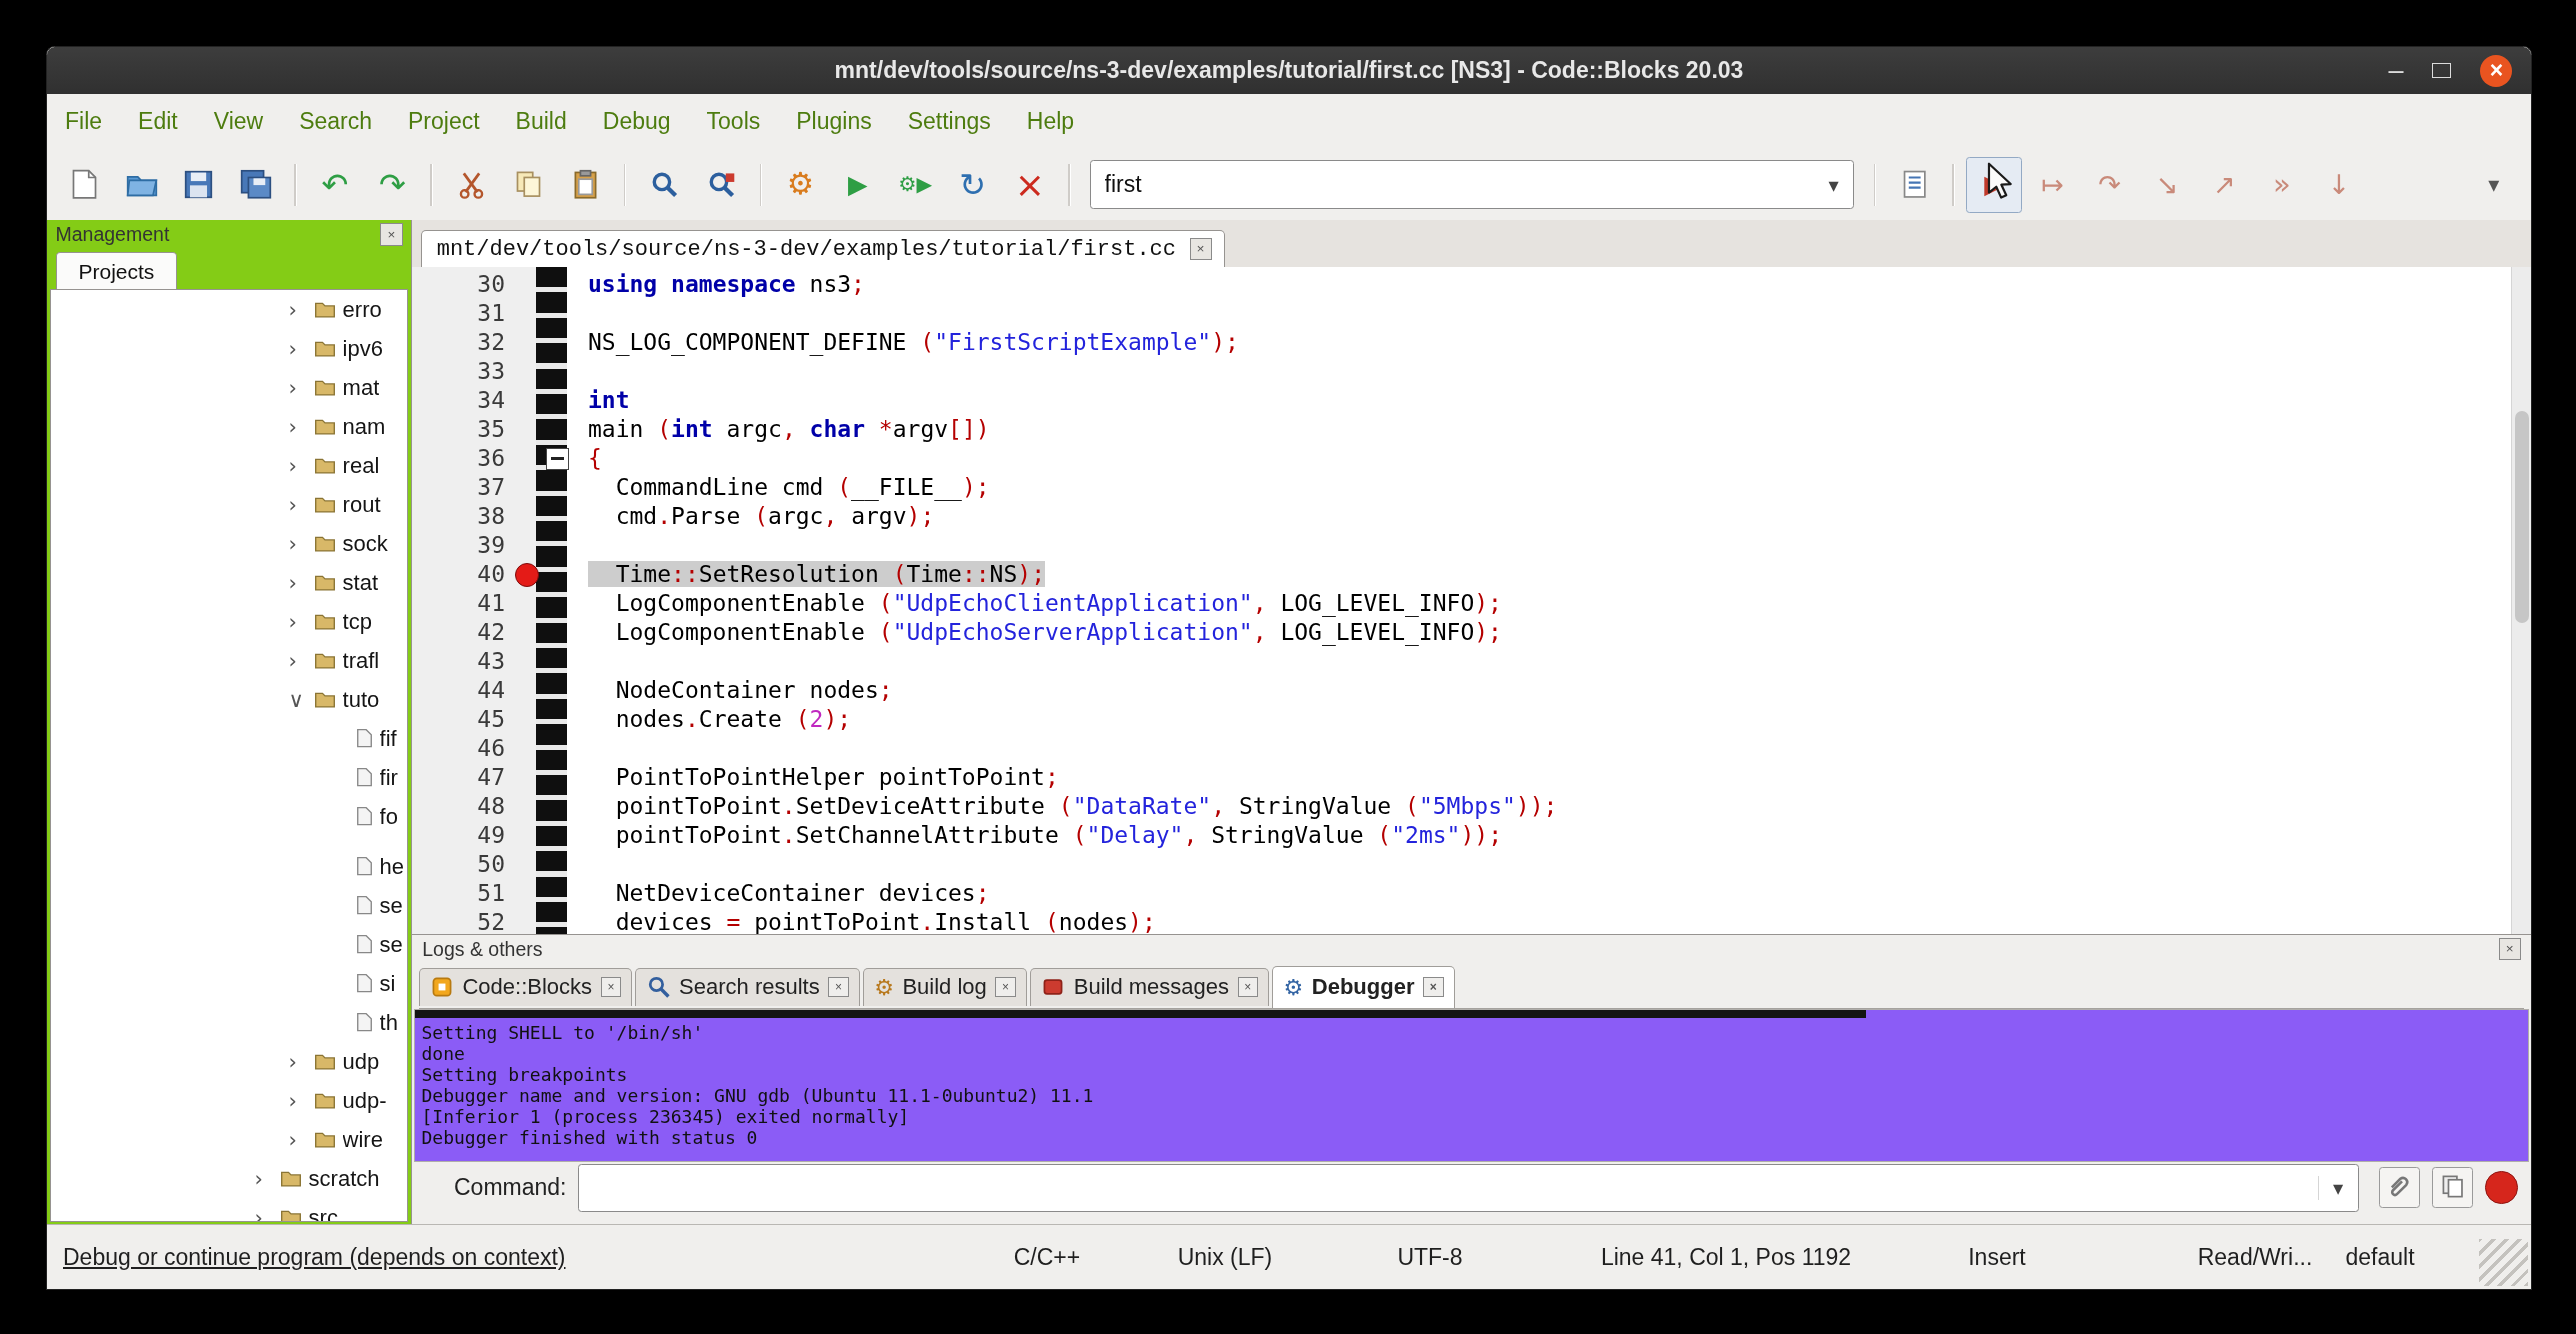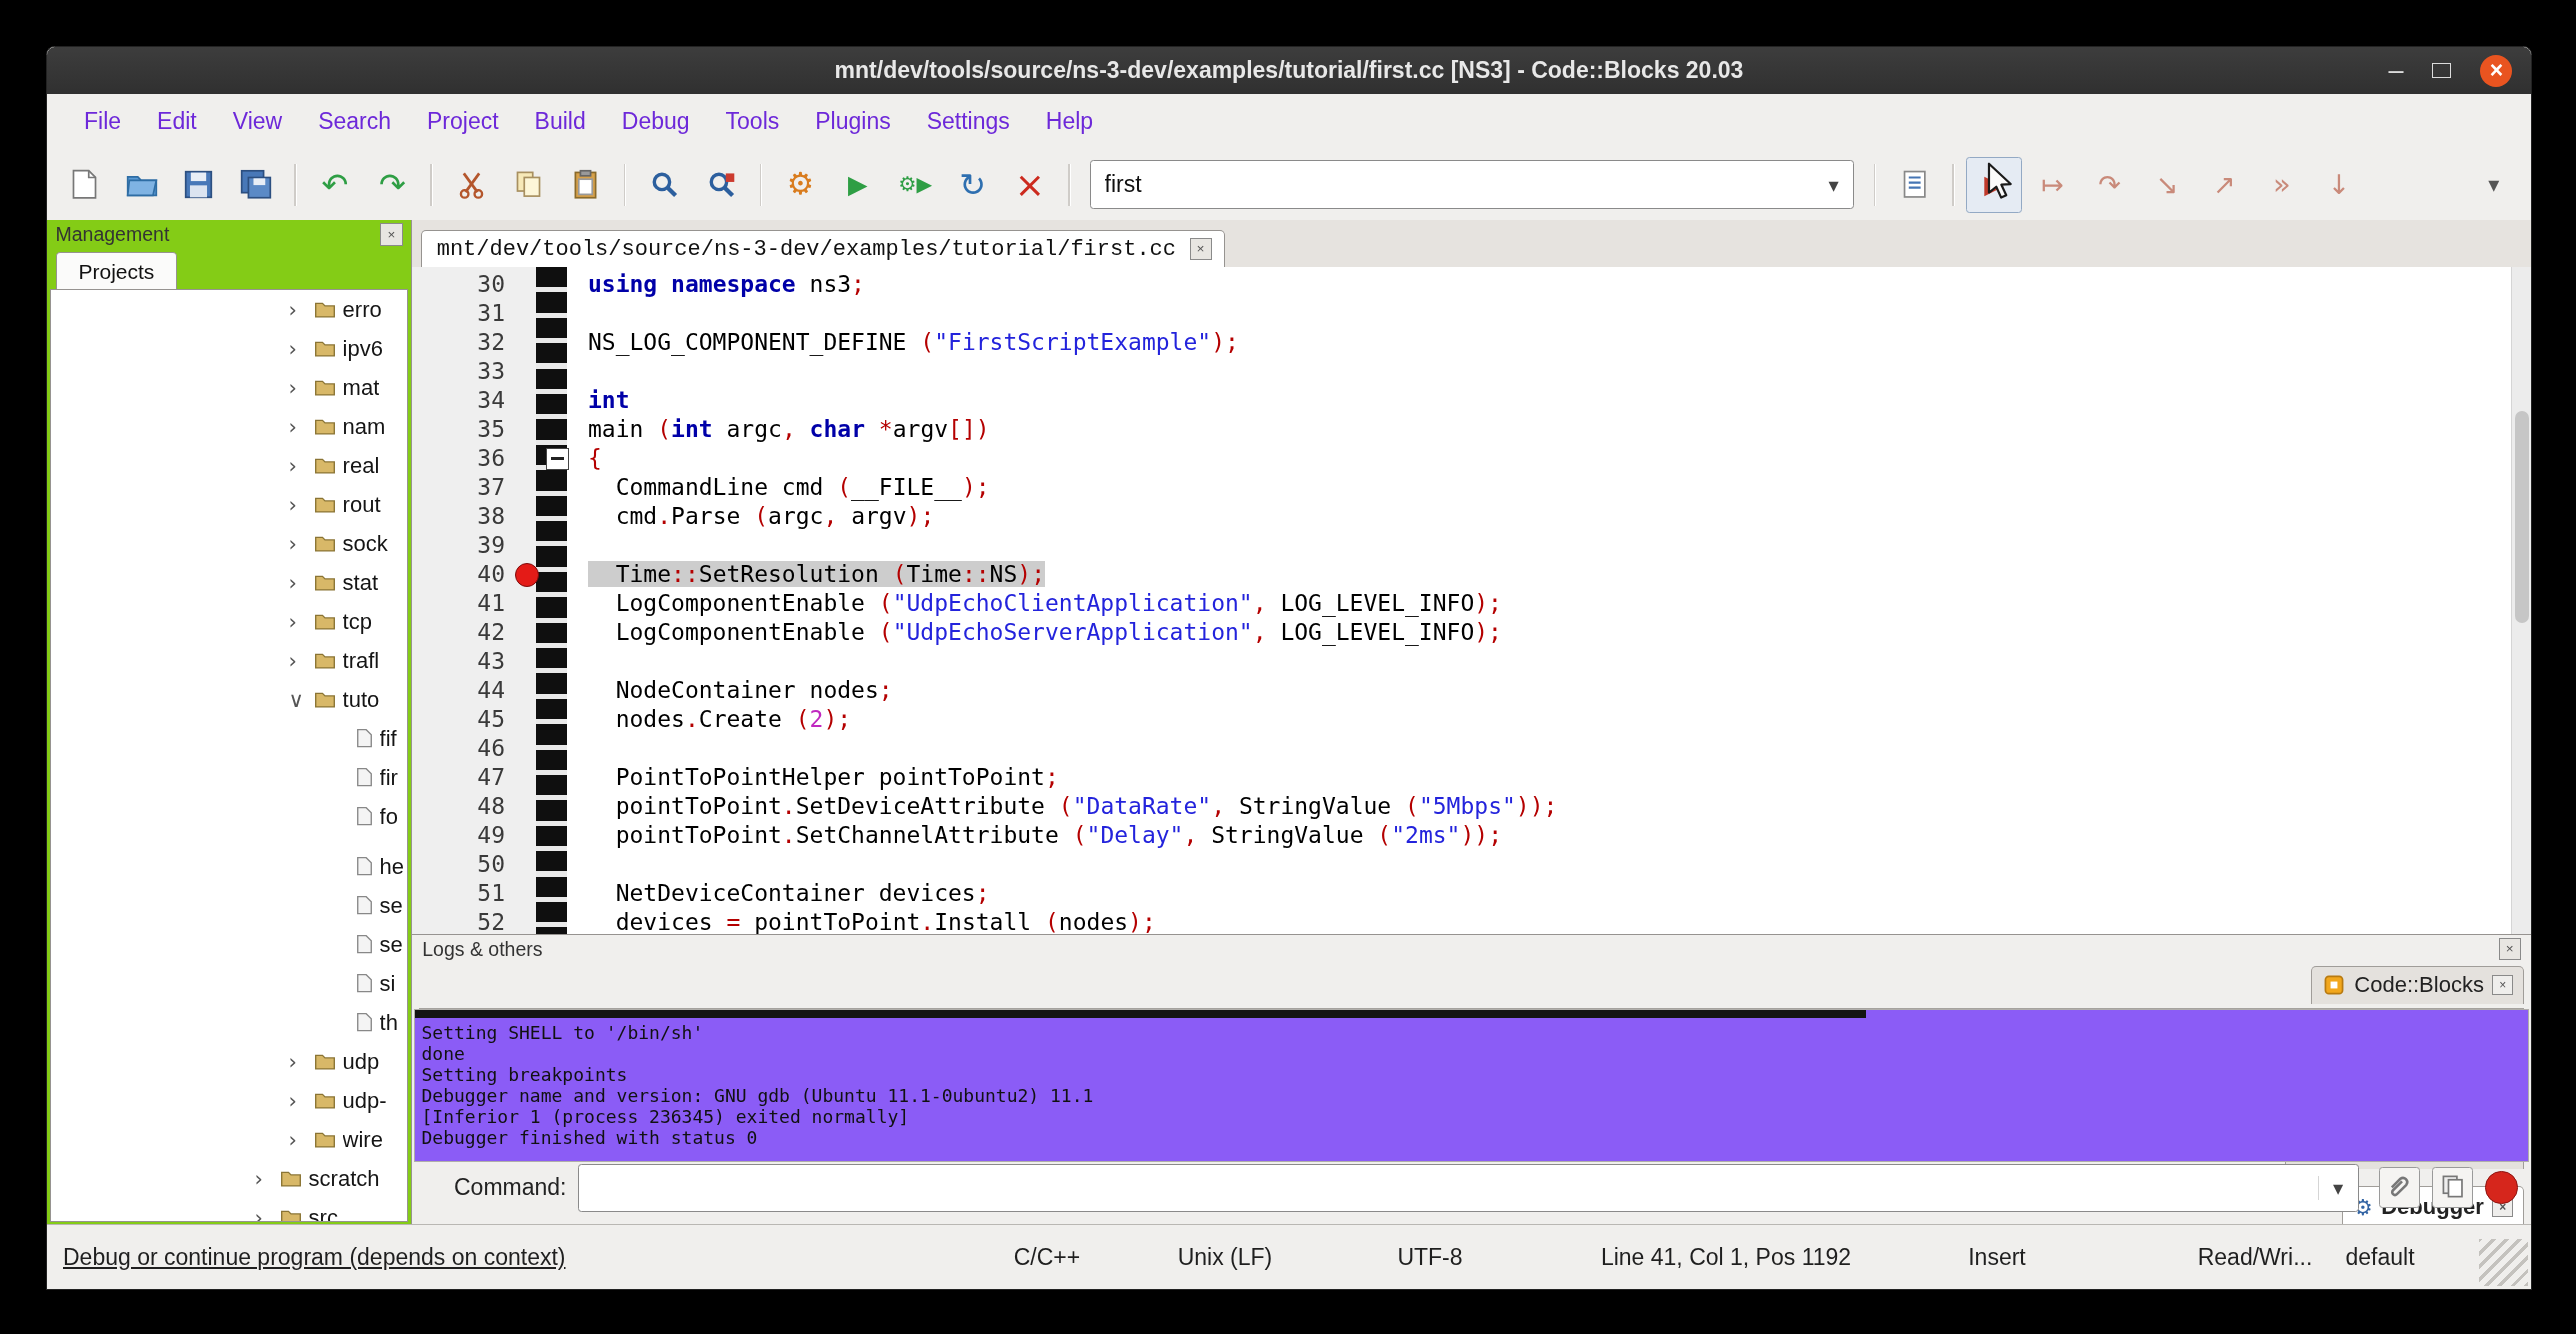--- a/index.html
+++ b/index.html
@@ -12,21 +12,21 @@
             border-radius:7.6px 7.6px 0 0;}
   .title{position:absolute;left:169px;right:169px;top:0;height:47px;line-height:47px;text-align:center;
          color:#e8e8e8;font-weight:bold;font-size:23px;white-space:nowrap;overflow:hidden;}
   .win-controls{position:absolute;right:18.6px;top:0;height:47px;display:flex;align-items:center;gap:29px;}
   .wc-min{color:#dcdcdc;font-size:27px;line-height:17px;}
   .wc-max{width:17px;height:13.5px;border:1.7px solid #dcdcdc;}
   .wc-close{width:32px;height:32px;border-radius:50%;background:#E95420;color:#fff;display:flex;
             align-items:center;justify-content:center;font-size:23px;font-weight:bold;}
   
   .menubar{position:absolute;top:47px;left:0;right:0;height:54px;display:flex;align-items:center;
-           padding-left:19px;font-size:23px;color:#6d28d9;background:#f0efed;}
+           padding-left:0;font-size:23px;color:#4d7c0f;background:#f0efed;}
   .menu-item{padding:0 18px;white-space:nowrap;}
   
   .toolbar{position:absolute;top:102px;left:0;right:0;height:71px;display:flex;align-items:center;
            padding:0 8.5px;border-bottom:0.8px solid #c9c7c3;background:#f0efed;}
   .tbtn{width:54px;height:54px;display:flex;align-items:center;justify-content:center;border-radius:3.4px;
         margin:0 1.7px;flex:none;}
   .tbtn.hover{border:1.7px solid #93a9c4;background:#e5ebf3;}
   .ticon{font-family:"DejaVu Sans",sans-serif;line-height:1;font-size:29px;display:flex;align-items:center;}
   .tsep{width:1.7px;height:42px;background:#cfccc8;border-right:0.8px solid #fff;margin:0 9.3px;flex:none;}
   .tspacer{flex:1;}
@@ -71,22 +71,22 @@
   .fold{width:20.3px;height:20.3px;background:#fff;border:0.8px solid #444;position:relative;}
   .fold::before{content:"";position:absolute;left:3.4px;right:3.4px;top:8.5px;height:2.5px;background:#222;}
   .ccode{font:23px/29px "DejaVu Sans Mono",monospace;white-space:pre;padding-left:15.2px;}
   .ck{color:#0000a8;font-weight:bold}.cp{color:#000}.co{color:#b40000}.cs{color:#2323dc}.cn{color:#c028c0}
   .hlwrap{background:#cdcdcd;}
   .vscroll{position:absolute;right:0;top:0;bottom:0;width:18.6px;background:#ececec;border-left:0.8px solid #d5d5d5;}
   .vthumb{position:absolute;left:2.5px;right:2.5px;top:144px;height:212px;background:#c6c6c6;border-radius:7.6px;}
   
   .logs{position:absolute;left:365px;right:0;bottom:0;height:290px;border-top:0.8px solid #969390;background:#f0efed;}
   .logs-header{height:28px;display:flex;align-items:center;padding:0 10.2px;font-size:19.5px;color:#333;}
-  .logs-tabbar{position:absolute;top:30.5px;left:6.8px;right:6.8px;height:42px;display:flex;align-items:flex-end;
-               gap:17px;border-bottom:0.8px solid #a5a29e;flex-direction:column;}
+  .logs-tabbar{position:absolute;top:30.5px;left:6.8px;right:6.8px;height:42px;display:flex;align-items:center;
+               gap:3px;border-bottom:0.8px solid #a5a29e;}
   .ltab{height:37px;display:flex;align-items:center;gap:8.5px;padding:0 10.2px;background:#e4e1dd;
         border:0.8px solid #a09d99;border-bottom:none;font-size:22px;border-radius:5.1px 5.1px 0 0;color:#222;flex:none;}
   .ltab.active{background:#fff;font-weight:bold;height:41px;}
   .ltico{font-family:"DejaVu Sans",sans-serif;font-size:22px;display:flex;}
   .ltlabel{white-space:nowrap;}
   .lclose{width:18.6px;height:18.6px;border:0.8px solid #8a8a8a;background:#efeeec;display:flex;align-items:center;
           justify-content:center;font-size:12px;color:#555;}
   .logs-output{position:absolute;top:74px;left:1.7px;right:1.7px;height:151px;background:#8b5cf6;
                border:0.8px solid #b0aeaa;overflow:hidden;}
   .selbar{position:absolute;top:0;left:0;width:1451px;height:7.6px;background:#141414;}

